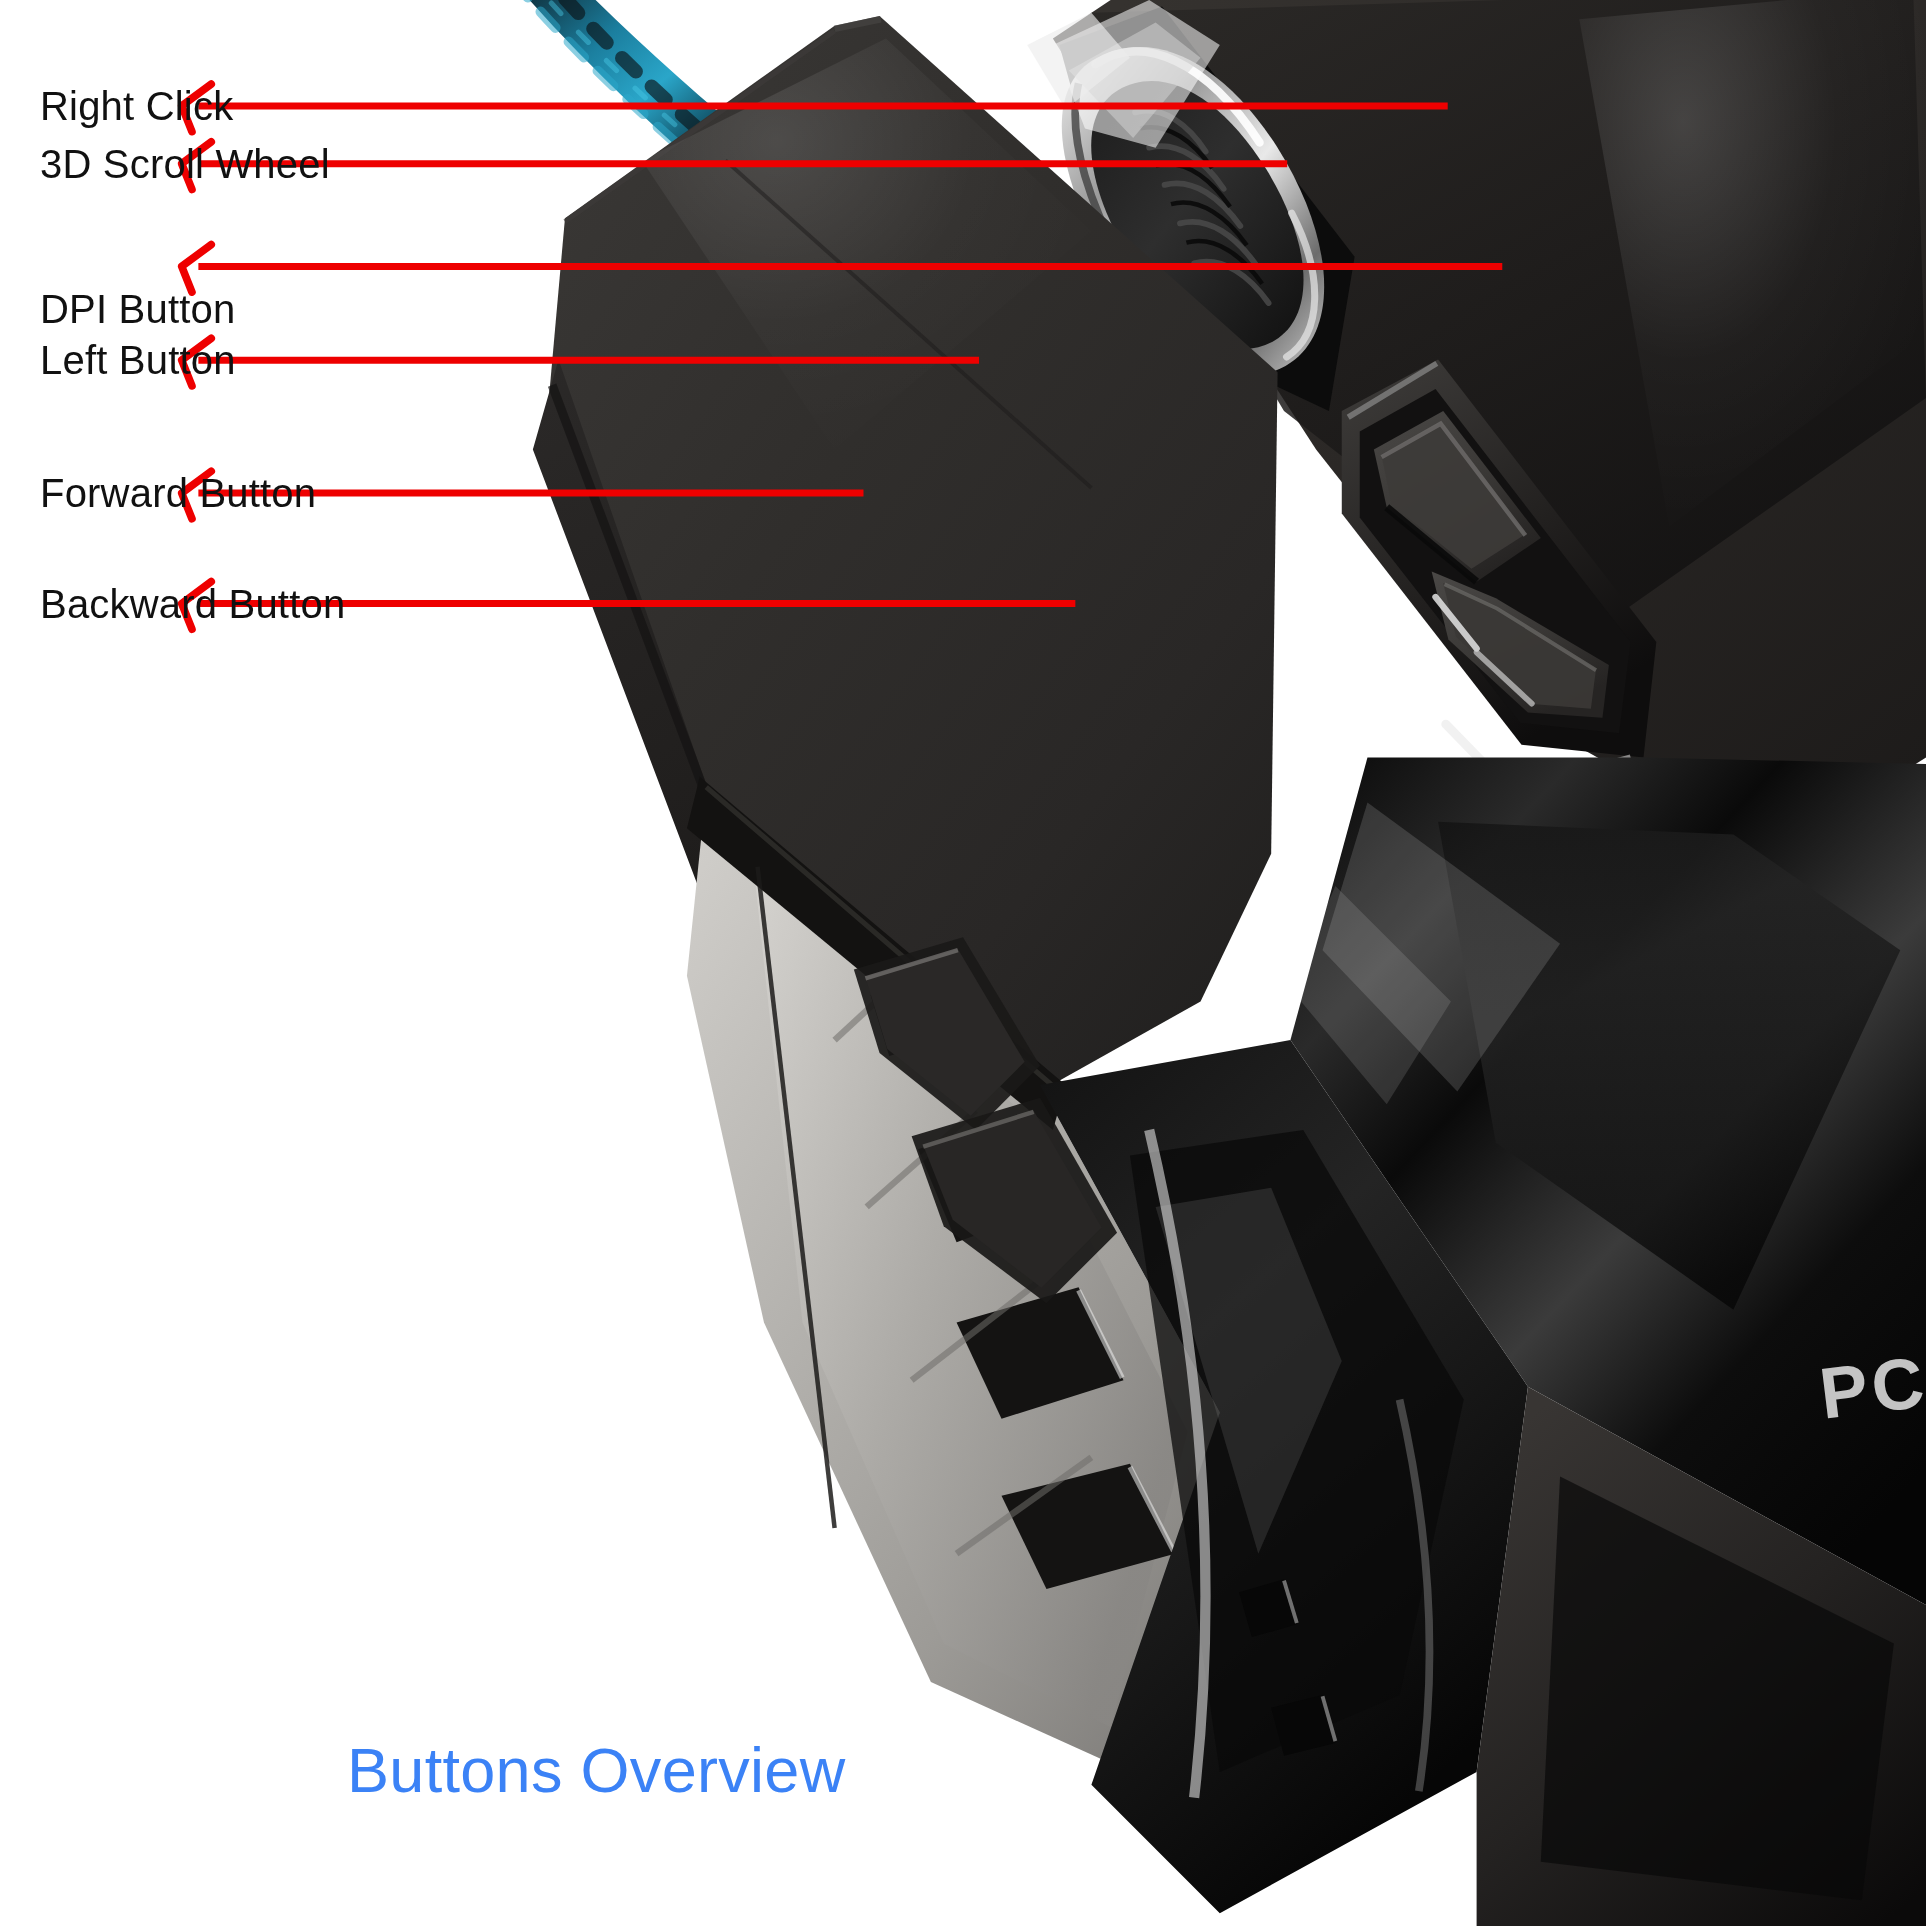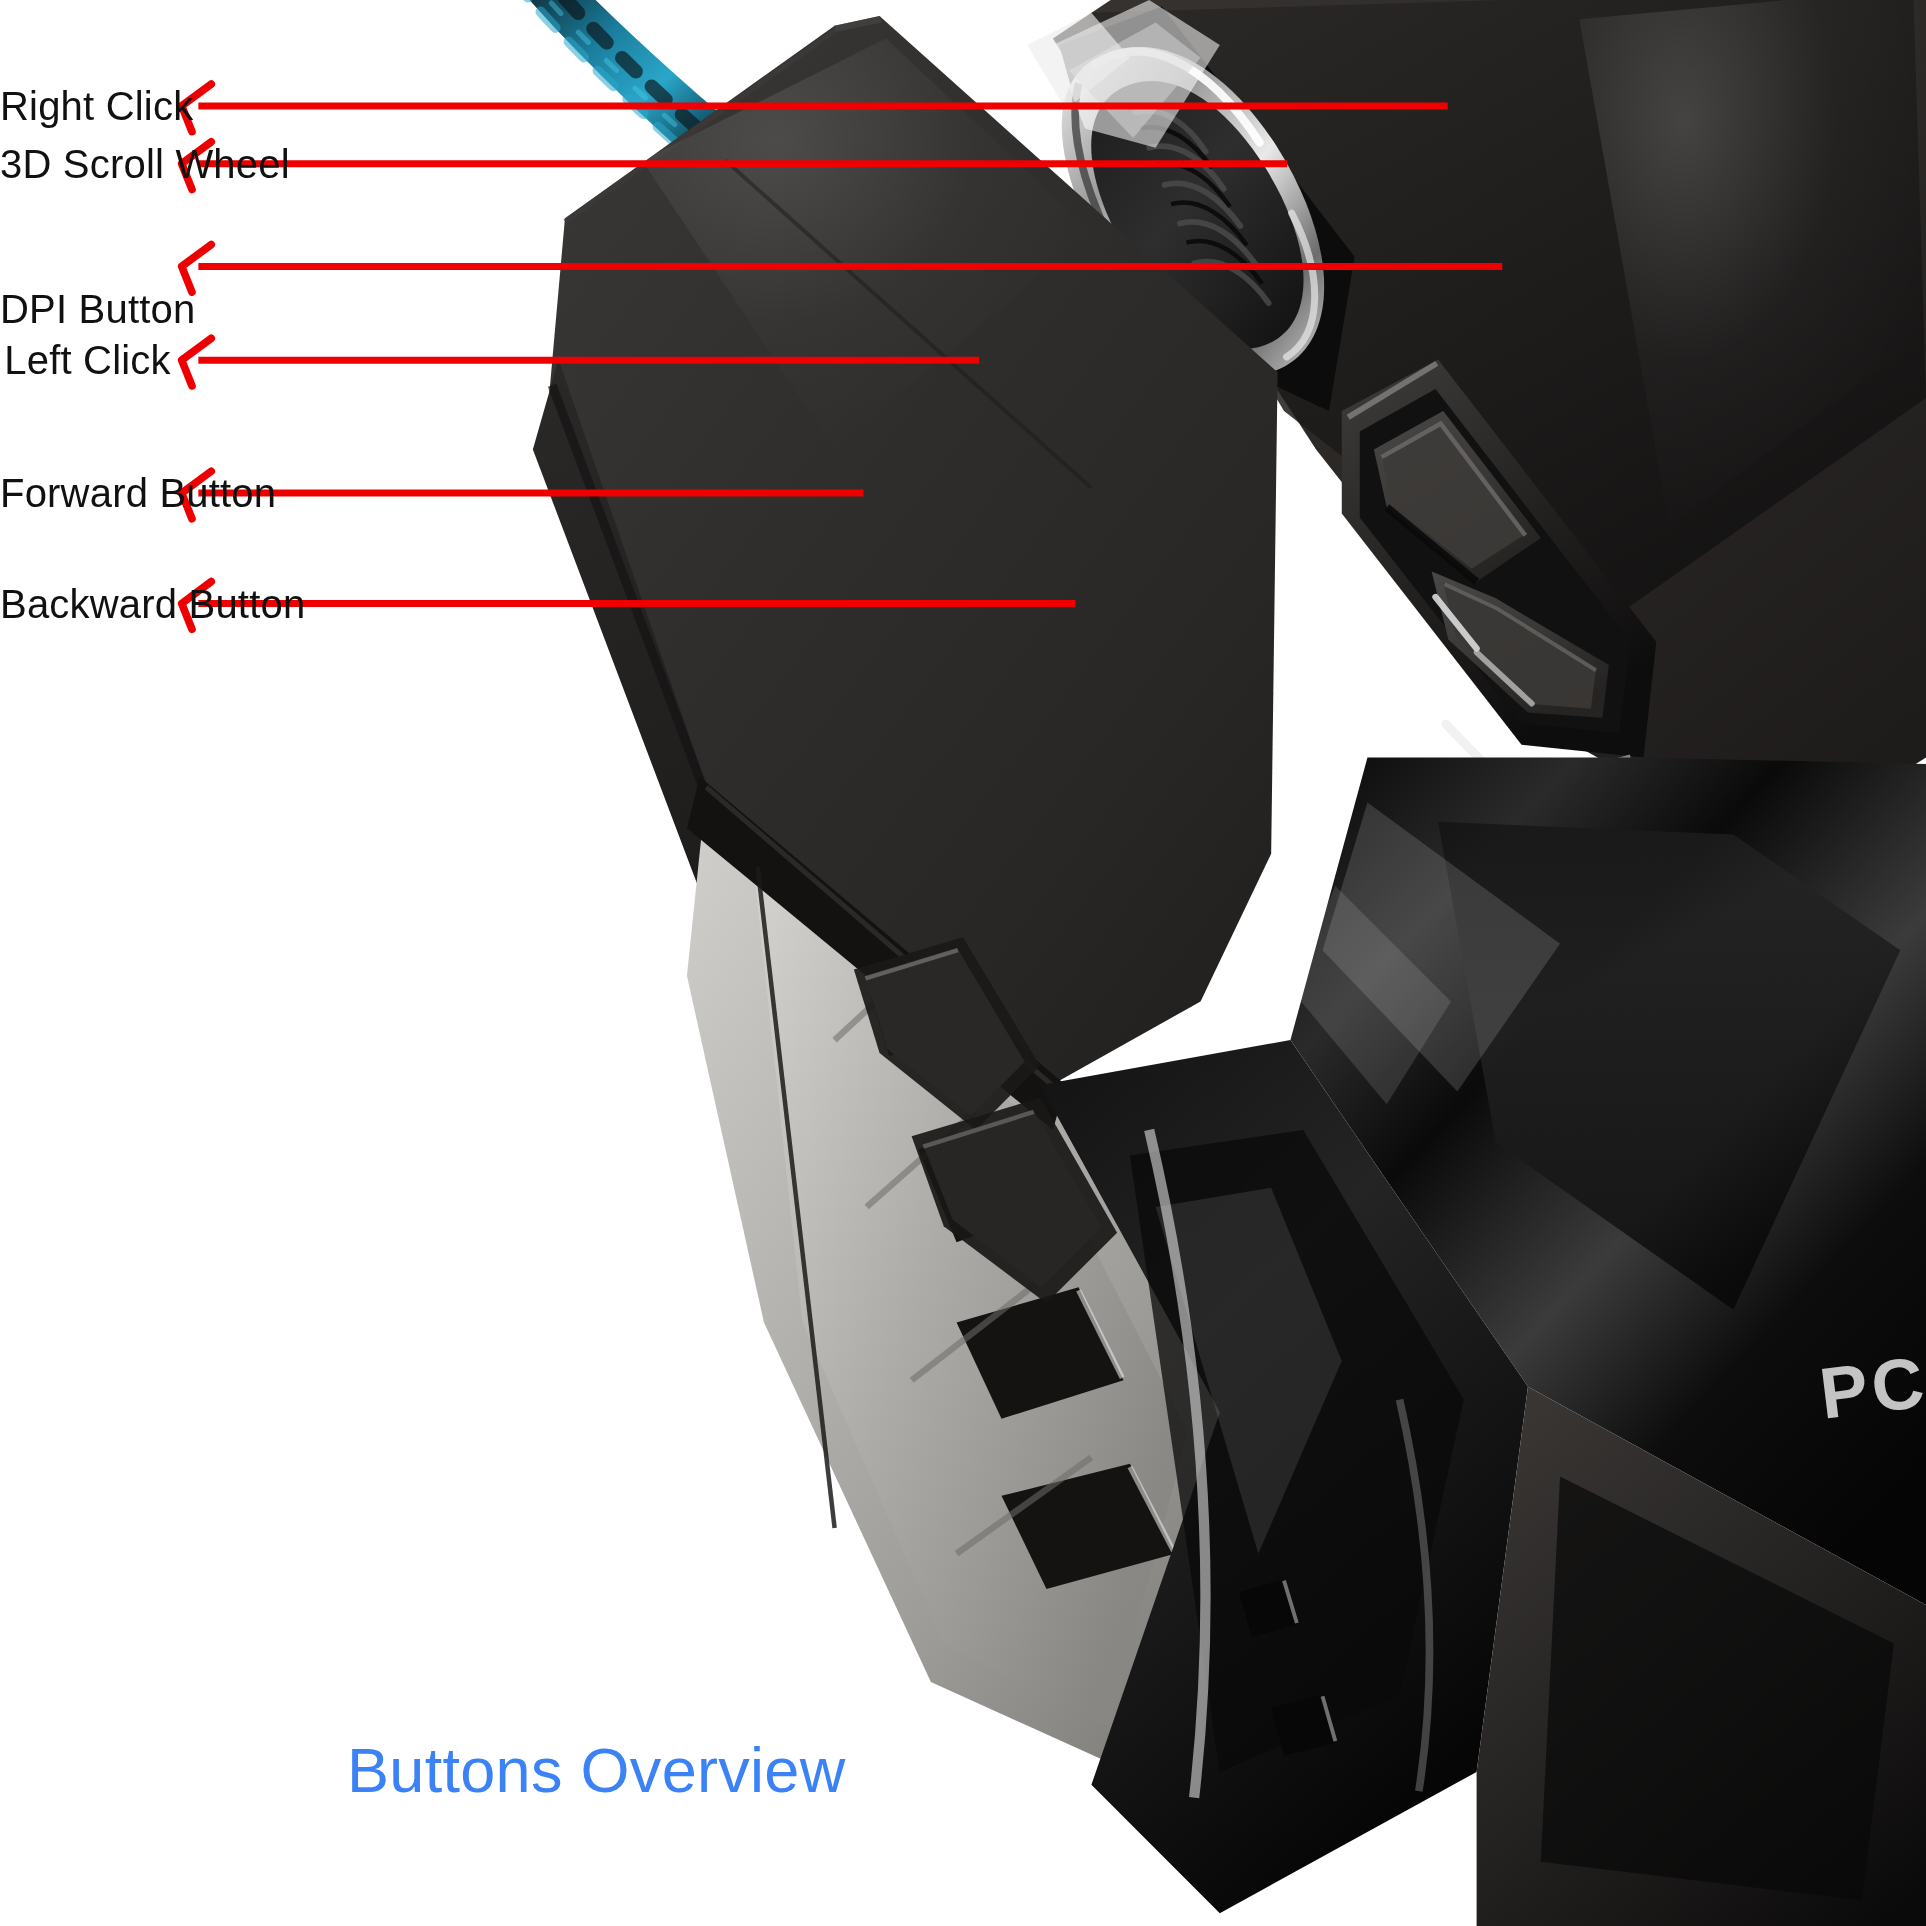--- a/index.html
+++ b/index.html
@@ -40,22 +40,23 @@
 
   .callout-label {
     position: absolute;
     color: #111111;
     font-family: "Liberation Sans", sans-serif;
     font-size: 40px;
     font-weight: 400;
     letter-spacing: 0.2px;
     white-space: nowrap;
     transform: translateY(-50%);
-    text-align: center;
+    text-align: left;
     pointer-events: auto;
+    padding-left: 40px;
   }
 
   #figure-title {
     position: absolute;
     left: 347px;
     top: 1734px;
     color: #3b82f6;
     font-family: "Liberation Sans", sans-serif;
     font-size: 63px;
     font-weight: 400;
@@ -368,21 +369,21 @@
           <line x1="1675" y1="940" x2="309" y2="940" stroke="#ee0000" stroke-width="11"></line>
           <path d="M 329 906 L 283 940 L 299 980" stroke="#ee0000" stroke-width="12" fill="none" stroke-linecap="round" stroke-linejoin="round"></path>
         </g>
     </svg>
   </div>
 
   <div id="label-layer">
       <div class="callout-label" style="top: 106px; left: 0px; width: 175px;">Right Click</div>
       <div class="callout-label" style="top: 152px; left: 0px; width: 175px; margin-top: 12px;">3D Scroll Wheel</div>
       <div class="callout-label" style="top: 266px; left: 0px; width: 175px; margin-top: 43px;">DPI Button</div>
-      <div class="callout-label" style="top: 360px; left: 0px; width: 175px;">Left Click</div>
+      <div class="callout-label" style="top: 360px; left: 0px; width: 175px;">Left Button</div>
       <div class="callout-label" style="top: 493px; left: 0px; width: 175px;">Forward Button</div>
       <div class="callout-label" style="top: 604px; left: 0px; width: 167px;">Backward Button</div>
     </div>
 
   <div id="figure-title">Buttons Overview</div>
 
 </div>
 
 
 </body></html>

